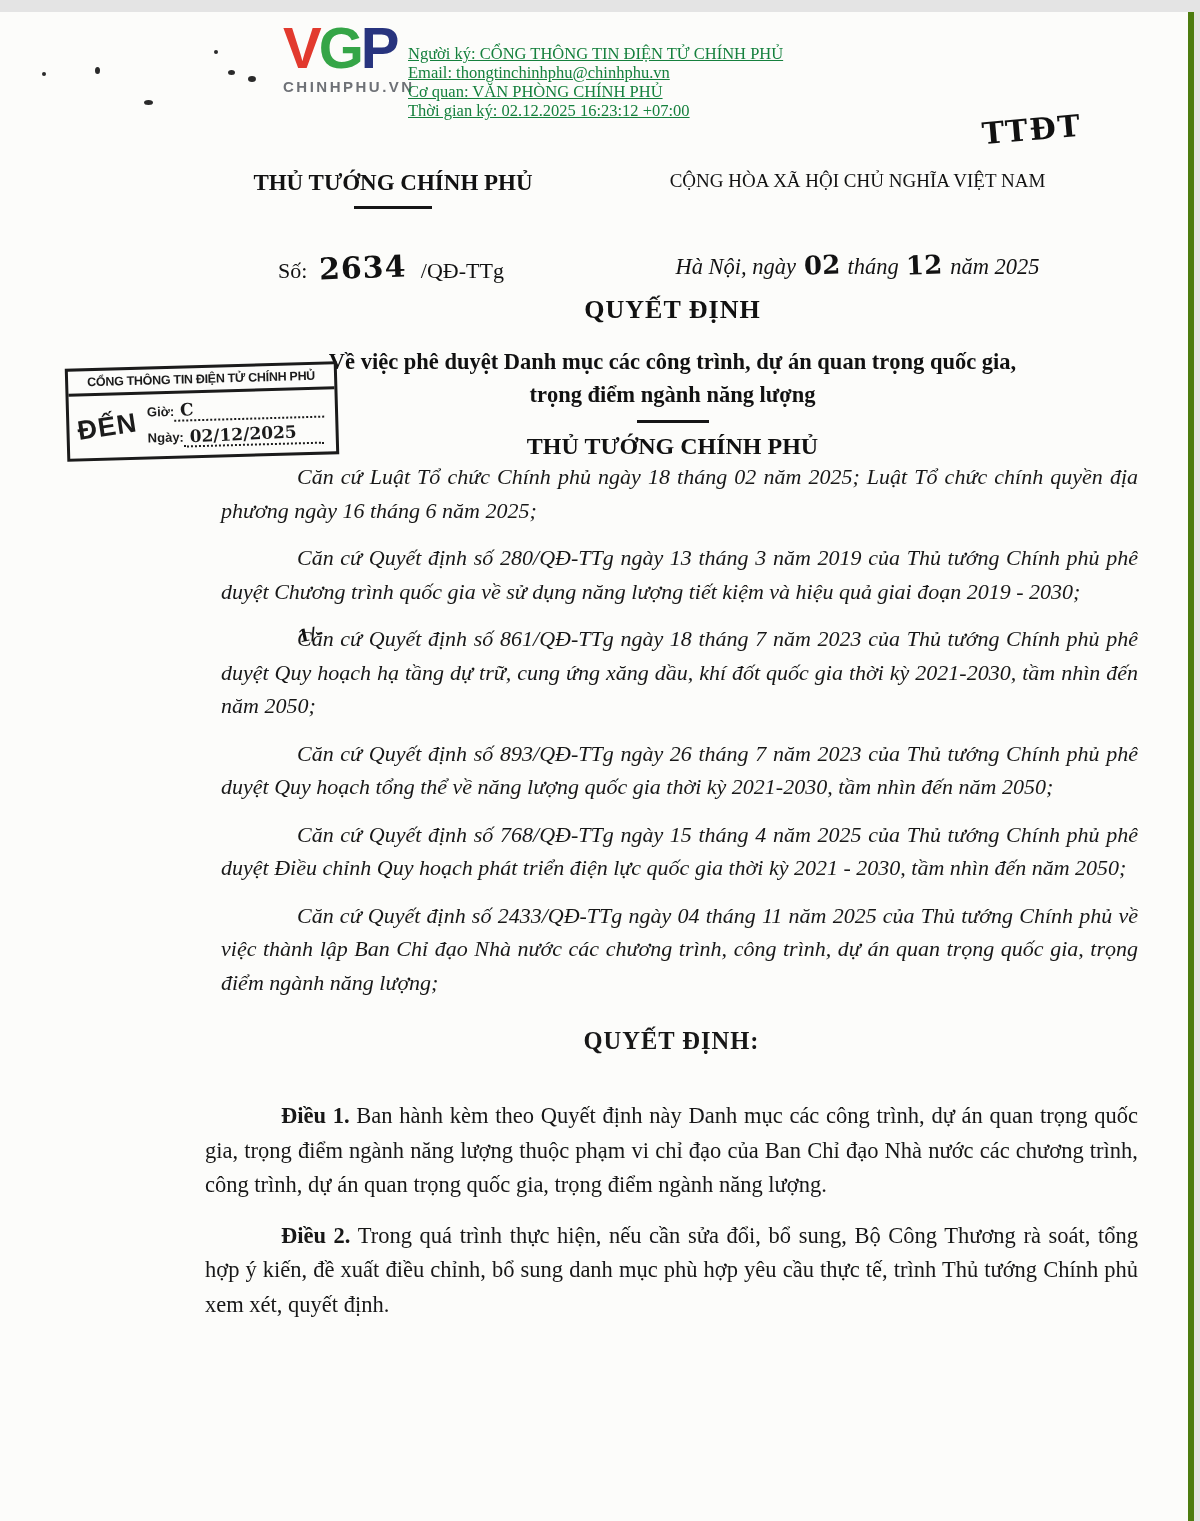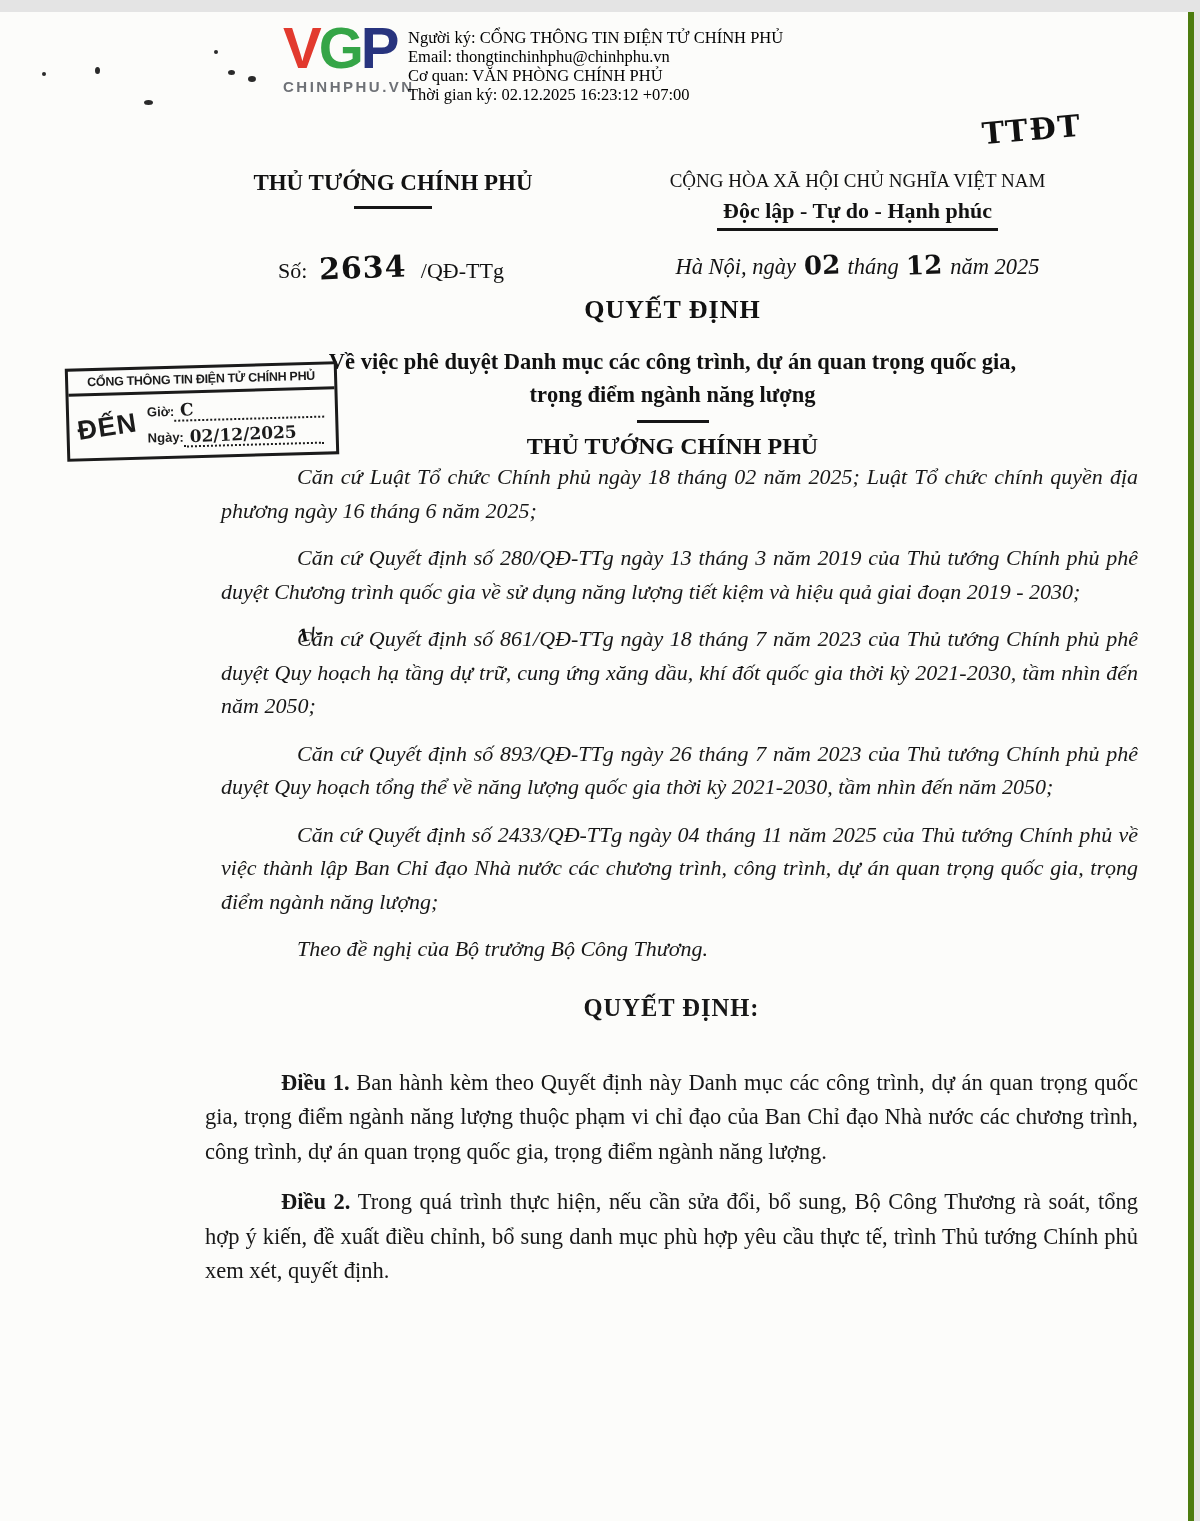--- a/index.html
+++ b/index.html
@@ -17,21 +17,21 @@
   
   .speck{position:absolute;background:#2a2a2a;border-radius:50%;}
 
   
   .vgp{position:absolute;left:283px;top:8px;width:150px;}
   .vgp-letters{font-family:"Liberation Sans",sans-serif;font-weight:bold;font-size:58px;line-height:56px;letter-spacing:-3px;}
   .vgp-v{color:#e23a2e;} .vgp-g{color:#35a547;} .vgp-p{color:#28347e;}
   .vgp-domain{font-family:"Liberation Sans",sans-serif;font-weight:bold;font-size:15px;letter-spacing:2.5px;color:#6e7176;margin-top:2px;}
 
   
-  .sig{position:absolute;left:408px;top:16px;width:560px;font-size:16.5px;line-height:19px;color:#000000;}
+  .sig{position:absolute;left:408px;top:32px;width:560px;font-size:16.5px;line-height:19px;color:#15803d;text-decoration:underline;}
   .sig div{white-space:nowrap;}
 
   
   .hand{font-family:"DejaVu Serif",serif;font-weight:bold;display:inline-block;}
   .ttdt{position:absolute;left:982px;top:100px;font-size:30px;transform:rotate(-5deg);letter-spacing:2px;color:#111;}
   .mark-small{position:absolute;left:298px;top:612px;font-size:17px;transform:rotate(-12deg);color:#111;}
 
   
   .hdr-left{position:absolute;left:228px;top:158px;width:330px;text-align:center;}
   .hdr-left .org{font-weight:bold;font-size:23px;color:#121212;}
@@ -112,21 +112,20 @@
 
   <div class="hand ttdt">TTĐT</div>
 
   <div class="hdr-left">
     <div class="org">THỦ TƯỚNG CHÍNH PHỦ</div>
     <div class="rule-sm" style="width:78px;"></div>
   </div>
 
   <div class="hdr-right">
     <div class="nation">CỘNG HÒA XÃ HỘI CHỦ NGHĨA VIỆT NAM</div>
-    <div><span class="motto">Độc lập - Tự do - Hạnh phúc</span></div>
   </div>
 
   <div class="so-line">
     <span>Số:</span><span class="hand">2634</span><span>/QĐ-TTg</span>
   </div>
 
   <div class="date-line">
     <span>Hà Nội, ngày</span>
     <span class="hand">02</span>
     <span>tháng</span>
@@ -157,22 +156,22 @@
     </div>
   </div>
 
   <div class="hand mark-small">1/-</div>
 
   <div class="content">
     <p class="para">Căn cứ Luật Tổ chức Chính phủ ngày 18 tháng 02 năm 2025; Luật Tổ chức chính quyền địa phương ngày 16 tháng 6 năm 2025;</p>
     <p class="para">Căn cứ Quyết định số 280/QĐ-TTg ngày 13 tháng 3 năm 2019 của Thủ tướng Chính phủ phê duyệt Chương trình quốc gia về sử dụng năng lượng tiết kiệm và hiệu quả giai đoạn 2019 - 2030;</p>
     <p class="para">Căn cứ Quyết định số 861/QĐ-TTg ngày 18 tháng 7 năm 2023 của Thủ tướng Chính phủ phê duyệt Quy hoạch hạ tầng dự trữ, cung ứng xăng dầu, khí đốt quốc gia thời kỳ 2021-2030, tầm nhìn đến năm 2050;</p>
     <p class="para">Căn cứ Quyết định số 893/QĐ-TTg ngày 26 tháng 7 năm 2023 của Thủ tướng Chính phủ phê duyệt Quy hoạch tổng thể về năng lượng quốc gia thời kỳ 2021-2030, tầm nhìn đến năm 2050;</p>
+    <p class="para">Căn cứ Quyết định số 768/QĐ-TTg ngày 15 tháng 4 năm 2025 của Thủ tướng Chính phủ phê duyệt Điều chỉnh Quy hoạch phát triển điện lực quốc gia thời kỳ 2021 - 2030, tầm nhìn đến năm 2050;</p>
     <p class="para">Căn cứ Quyết định số 2433/QĐ-TTg ngày 04 tháng 11 năm 2025 của Thủ tướng Chính phủ về việc thành lập Ban Chỉ đạo Nhà nước các chương trình, công trình, dự án quan trọng quốc gia, trọng điểm ngành năng lượng;</p>
-    <p class="para">Theo đề nghị của Bộ trưởng Bộ Công Thương.</p>
 
     <div class="decision-heading">QUYẾT ĐỊNH:</div>
 
     <p class="article"><b>Điều 1.</b><span> Ban hành kèm theo Quyết định này Danh mục các công trình, dự án quan trọng quốc gia, trọng điểm ngành năng lượng thuộc phạm vi chỉ đạo của Ban Chỉ đạo Nhà nước các chương trình, công trình, dự án quan trọng quốc gia, trọng điểm ngành năng lượng.</span></p>
     <p class="article"><b>Điều 2.</b><span> Trong quá trình thực hiện, nếu cần sửa đổi, bổ sung, Bộ Công Thương rà soát, tổng hợp ý kiến, đề xuất điều chỉnh, bổ sung danh mục phù hợp yêu cầu thực tế, trình Thủ tướng Chính phủ xem xét, quyết định.</span></p>
   </div>
 
 </div>
 
 </body></html>

